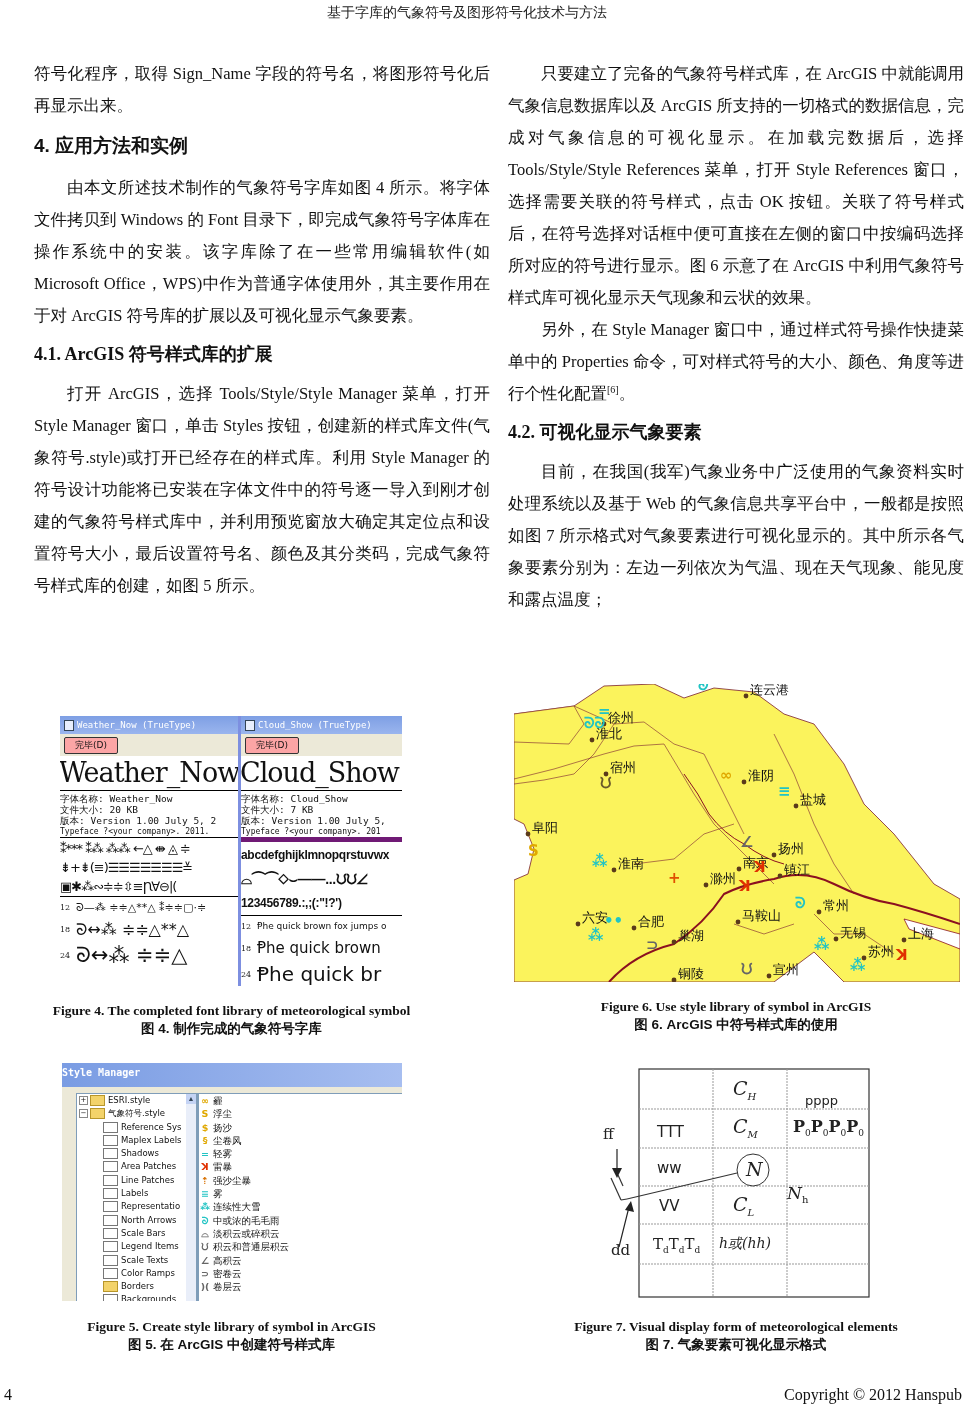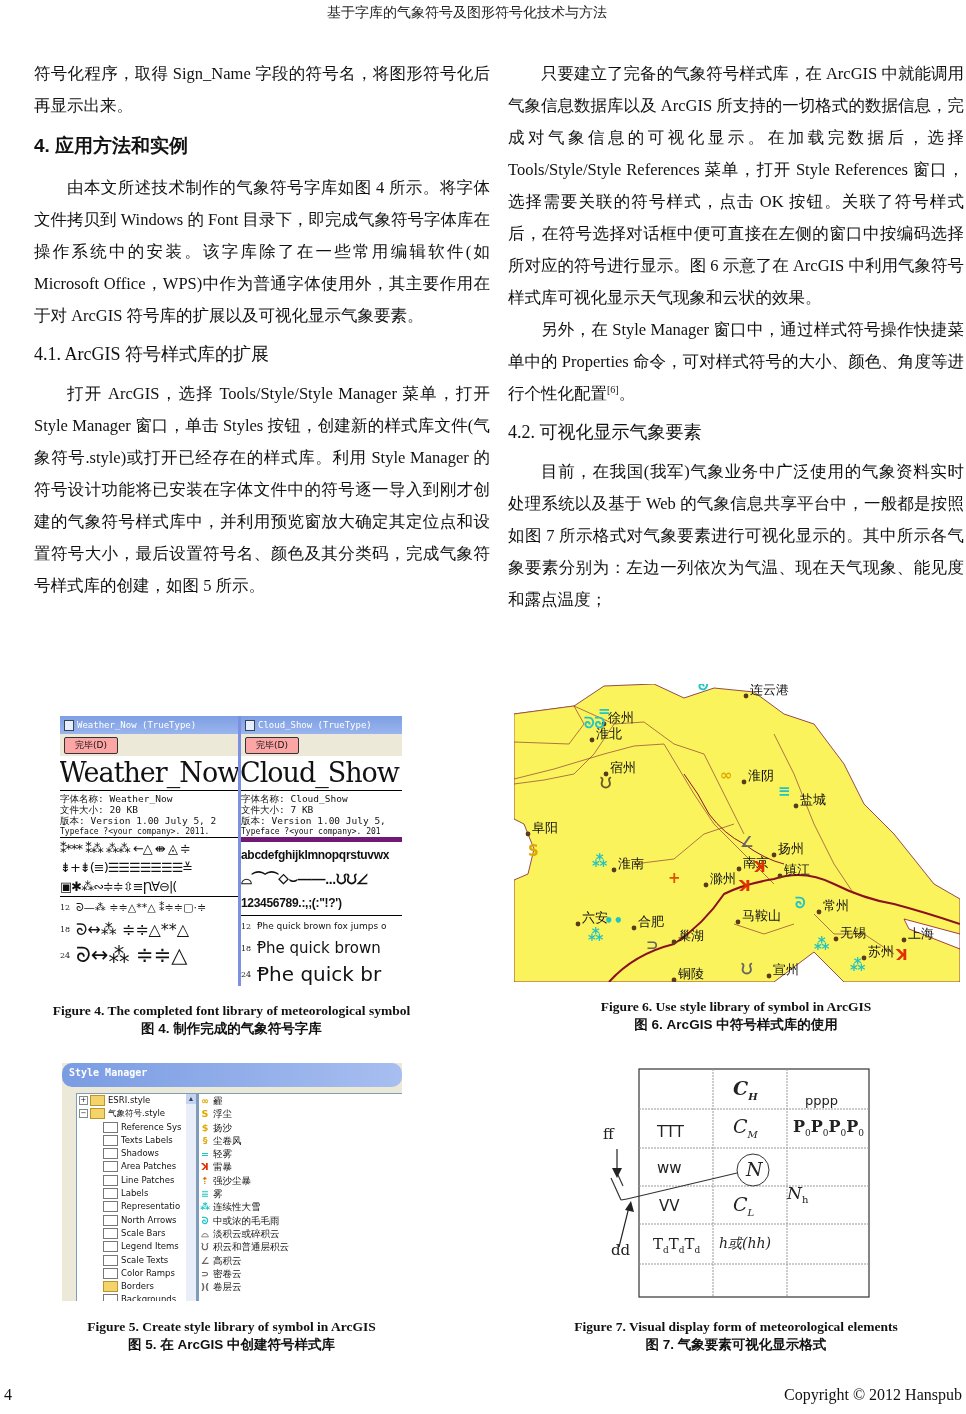--- a/index.html
+++ b/index.html
@@ -3,21 +3,21 @@
 <meta charset="utf-8">
 <style>
   html,body{margin:0;padding:0;background:#fff;}
   body{width:966px;height:1414px;position:relative;overflow:hidden;font-family:"Liberation Serif","DejaVu Serif",serif;color:#111;}
   .abs{position:absolute;}
   .running-head{left:0;top:4px;width:934px;text-align:center;font-size:14px;color:#222;}
   .col{position:absolute;font-size:16.5px;line-height:32px;text-align:justify;}
   .col p{margin:0;}
   .indent{text-indent:2em;}
   .h1{font-family:"Liberation Sans","DejaVu Sans",sans-serif;font-weight:bold;font-size:19px;margin:10px 0 12px 0 !important;line-height:28px;}
-  .h2{font-family:"Liberation Serif","DejaVu Serif",serif;font-weight:normal;font-size:18px;margin:8px 0 10px 0 !important;line-height:28px;}
+  .h2{font-family:"Liberation Serif","DejaVu Serif",serif;font-weight:bold;font-size:18px;margin:8px 0 10px 0 !important;line-height:28px;}
   .h2 .cn{font-family:"Liberation Sans","DejaVu Sans",sans-serif;}
   sup{font-size:10px;line-height:0;}
   .caption{position:absolute;text-align:center;font-weight:bold;font-size:13.5px;line-height:18px;font-family:"Liberation Serif","DejaVu Serif",serif;}
   .caption .cn{font-family:"Liberation Sans","DejaVu Sans",sans-serif;}
   .footer-left{left:4px;top:1386px;font-size:16px;}
   .footer-right{right:4px;top:1386px;font-size:16px;}
 
   
   .fig4{left:60px;top:716px;width:342px;height:270px;background:#fff;overflow:hidden;}
   .fontpane{position:absolute;top:0;height:270px;overflow:hidden;background:#fff;}
@@ -32,21 +32,21 @@
   .fp-info div{white-space:nowrap;}
   .fp-info .small{font-size:8px;}
   .fp-glyphs{border-top:1px solid #000;font-size:13px;line-height:19px;white-space:nowrap;font-family:"DejaVu Sans",sans-serif;padding-top:1px;letter-spacing:-1px;}
   .fp-sample{border-top:1px solid #000;font-family:"DejaVu Sans",sans-serif;white-space:nowrap;}
   .fp-sample .row{display:flex;align-items:center;}
   .fp-sample .sz{font-family:"DejaVu Serif",serif;font-size:8px;width:16px;color:#222;}
   .rightglyph{font-family:"Liberation Sans",sans-serif;font-weight:bold;font-size:12px;line-height:24px;white-space:nowrap;letter-spacing:-0.3px;}
 
   
   .fig5{left:62px;top:1063px;width:340px;height:238px;background:#ece9d8;overflow:hidden;}
-  .sm-title{height:24px;background:linear-gradient(90deg,#7a9ce3,#a7bef0);color:#fff;font-family:"DejaVu Sans Mono",monospace;font-weight:bold;font-size:10px;line-height:20px;padding-left:7px;border-radius:10px;}
+  .sm-title{height:24px;background:linear-gradient(90deg,#7a9ce3,#a7bef0);color:#fff;font-family:"DejaVu Sans Mono",monospace;font-weight:bold;font-size:10px;line-height:20px;padding-left:0;}
   .sm-tree{position:absolute;left:14px;top:30px;width:120px;height:210px;background:#fff;border:1px solid #7f9db9;overflow:hidden;font-family:"DejaVu Sans",sans-serif;font-size:8.5px;}
   .sm-scroll{position:absolute;left:134px;top:30px;width:10px;height:210px;background:#e9eef9;border:1px solid #7f9db9;border-left:none;}
   .sm-scroll .up{height:10px;background:#c4d3f4;font-size:7px;text-align:center;line-height:10px;color:#345;}
   .sm-list{position:absolute;left:134px;top:30px;width:210px;height:210px;background:#fff;border:1px solid #7f9db9;overflow:hidden;font-family:"DejaVu Sans",sans-serif;font-size:9.5px;}
   .tree-item{height:13.3px;line-height:13.3px;white-space:nowrap;position:relative;}
   .tree-item .exp{display:inline-block;width:7px;height:7px;border:1px solid #888;font-size:7px;line-height:6px;text-align:center;vertical-align:middle;margin-right:2px;background:#fff;}
   .folder{display:inline-block;width:13px;height:9px;border:1px solid #777;vertical-align:middle;margin-right:3px;background:#fff;}
   .folder.yellow{background:#f3d36a;border-color:#b8962a;}
   .list-item{height:13.3px;line-height:13.3px;white-space:nowrap;}
   .list-item .sym{display:inline-block;width:12px;text-align:center;font-weight:bold;margin-right:2px;}
@@ -149,21 +149,21 @@
   <div>Figure 4. The completed font library of meteorological symbol</div>
   <div class="cn">图 4.  制作完成的气象符号字库</div>
 </div>
 
 <div class="abs fig5">
   <div class="sm-title">Style Manager</div>
   <div class="sm-tree" id="sm-tree">
       <div class="tree-item" style="padding-left: 2px;"><span class="exp">+</span><span class="folder yellow"></span><span>ESRI.style</span></div>
       <div class="tree-item" style="padding-left: 2px;"><span class="exp">−</span><span class="folder yellow"></span><span>气象符号.style</span></div>
       <div class="tree-item" style="padding-left: 26px;"><span class="folder"></span><span>Reference Sys</span></div>
-      <div class="tree-item" style="padding-left: 26px;"><span class="folder"></span><span>Texts Labels</span></div>
+      <div class="tree-item" style="padding-left: 26px;"><span class="folder"></span><span>Maplex Labels</span></div>
       <div class="tree-item" style="padding-left: 26px;"><span class="folder"></span><span>Shadows</span></div>
       <div class="tree-item" style="padding-left: 26px;"><span class="folder"></span><span>Area Patches</span></div>
       <div class="tree-item" style="padding-left: 26px;"><span class="folder"></span><span>Line Patches</span></div>
       <div class="tree-item" style="padding-left: 26px;"><span class="folder"></span><span>Labels</span></div>
       <div class="tree-item" style="padding-left: 26px;"><span class="folder"></span><span>Representatio</span></div>
       <div class="tree-item" style="padding-left: 26px;"><span class="folder"></span><span>North Arrows</span></div>
       <div class="tree-item" style="padding-left: 26px;"><span class="folder"></span><span>Scale Bars</span></div>
       <div class="tree-item" style="padding-left: 26px;"><span class="folder"></span><span>Legend Items</span></div>
       <div class="tree-item" style="padding-left: 26px;"><span class="folder"></span><span>Scale Texts</span></div>
       <div class="tree-item" style="padding-left: 26px;"><span class="folder"></span><span>Color Ramps</span></div>
@@ -351,21 +351,21 @@
     <polygon points="15,101 25,101 20,111" fill="#222"></polygon>
     <line x1="22" y1="180" x2="32" y2="140" stroke="#222" stroke-width="1.2"></line>
     <polygon points="28,143 37,145 34,134" fill="#222"></polygon>
   </svg>
   <div class="f7txt" style="left:6px;top:58px;font-size:15px;">ff</div>
   <div class="f7txt" style="left:14px;top:174px;font-size:15px;">dd</div>
   <div class="f7txt" style="left:60px;top:56px;font-size:15px;font-family:'DejaVu Sans',sans-serif;">TTT</div>
   <div class="f7txt" style="left:60px;top:92px;font-size:15px;font-family:'DejaVu Sans',sans-serif;">ww</div>
   <div class="f7txt" style="left:62px;top:130px;font-size:15px;font-family:'DejaVu Sans',sans-serif;">VV</div>
   <div class="f7txt" style="left:56px;top:168px;font-size:15px;"><span>T</span><sub style="font-size:9px;">d</sub><span>T</span><sub style="font-size:9px;">d</sub><span>T</span><sub style="font-size:9px;">d</sub></div>
-  <div class="f7txt f7it" style="left:136px;top:10px;font-size:19px;font-weight:bold;"><span>C</span><sub style="font-size:10px;">H</sub></div>
+  <div class="f7txt f7it" style="left:136px;top:10px;font-size:19px;"><span>C</span><sub style="font-size:10px;">H</sub></div>
   <div class="f7txt f7it" style="left:136px;top:48px;font-size:19px;"><span>C</span><sub style="font-size:10px;">M</sub></div>
   <div class="f7txt f7it" style="left:149px;top:91px;font-size:19px;">N</div>
   <div class="f7txt f7it" style="left:136px;top:126px;font-size:19px;"><span>C</span><sub style="font-size:10px;">L</sub></div>
   <div class="f7txt f7it" style="left:122px;top:168px;font-size:14px;">h或(hh)</div>
   <div class="f7txt" style="left:208px;top:26px;font-size:13px;font-family:'DejaVu Sans',sans-serif;">pppp</div>
   <div class="f7txt" style="left:196px;top:50px;font-size:16px;font-weight:bold;"><span>P</span><sub style="font-size:9px;font-weight:normal;">0</sub><span>P</span><sub style="font-size:9px;font-weight:normal;">0</sub><span>P</span><sub style="font-size:9px;font-weight:normal;">0</sub><span>P</span><sub style="font-size:9px;font-weight:normal;">0</sub></div>
   <div class="f7txt f7it" style="left:190px;top:116px;font-size:17px;"><span>N</span><sub style="font-size:10px;font-style:normal;">h</sub></div>
 </div>
 <div class="caption" style="left:506px;top:1318px;width:460px;">
   <div>Figure 7. Visual display form of meteorological elements</div>

